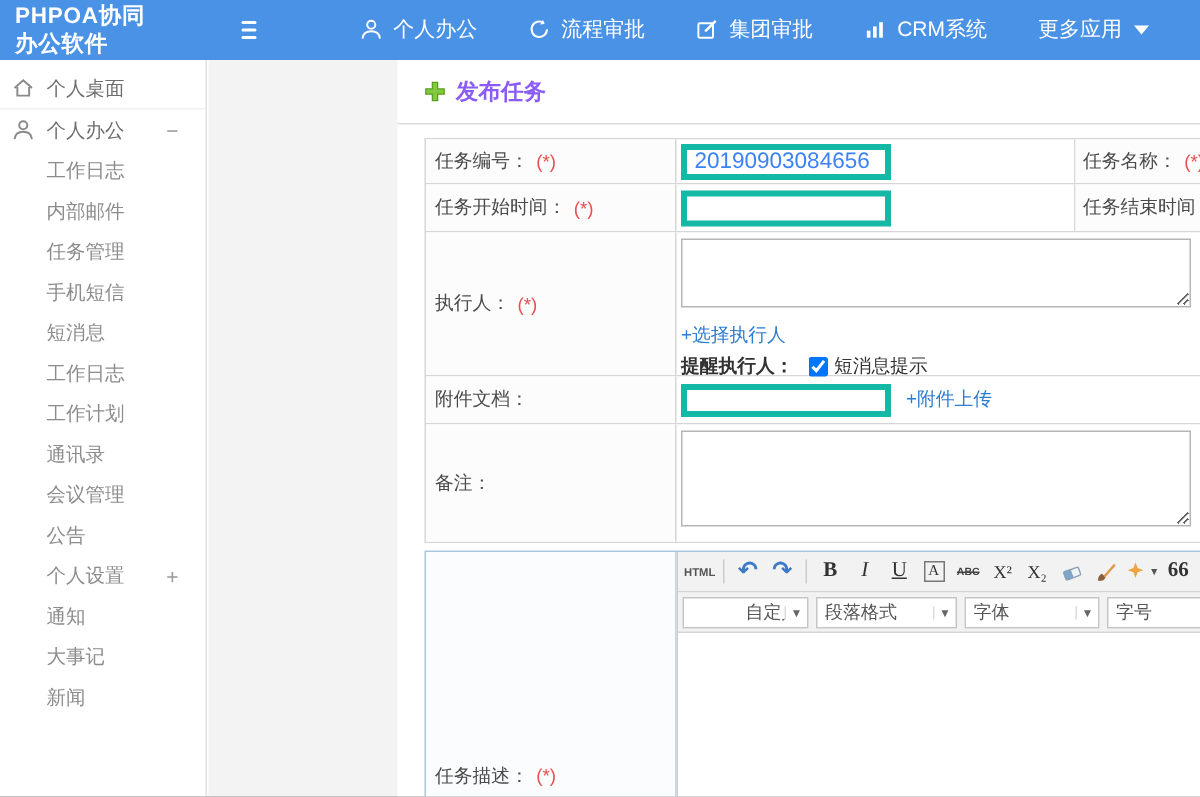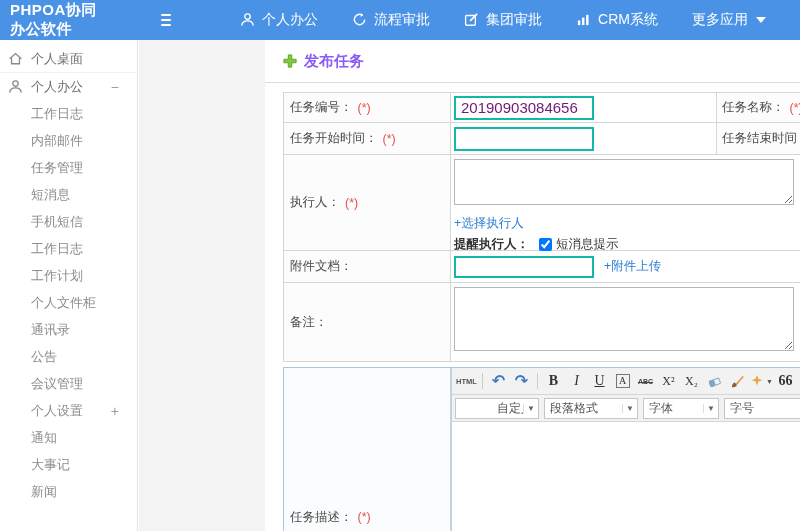--- a/index.html
+++ b/index.html
@@ -32,21 +32,21 @@
   .phr{border:none;border-top:1px solid #dcdcdc;margin:8px 0 0 0;}
   .form-area{margin-left:18px;margin-top:9px;width:620px;border:1px solid #d6d6d6;}
   .frow{display:flex;border-bottom:1px solid #d6d6d6;background:#fff;}
   .frow:last-child{border-bottom:none;}
   .cl{width:167px;border-right:1px solid #d6d6d6;display:flex;align-items:center;padding-left:6px;
       font-size:12.5px;color:#4a4a4a;background:#fcfcfc;flex-shrink:0;}
   .cm{width:266px;border-right:1px solid #d6d6d6;display:flex;align-items:center;padding-left:3px;flex-shrink:0;}
   .cl2{flex:1;display:flex;align-items:center;padding-left:5px;font-size:12.5px;color:#4a4a4a;background:#fcfcfc;}
   .cr{flex:1;padding:4px 0 0 3px;}
   .req{color:#e8504f;margin-left:5px;}
-  .ti{height:24px;width:140px;border:2px solid #14b8a6;font-size:15px;padding:0 5px;font-family:inherit;color:#701a75;}
+  .ti{height:24px;width:140px;border:4px solid #14b8a6;font-size:15px;padding:0 5px;font-family:inherit;color:#3b82f6;}
   .ti.small{font-size:13px;}
   .ta{border:1px solid #b5b5b5;font-family:inherit;font-size:13px;resize:both;}
   a.blue{color:#2d7dd2;font-size:12.5px;text-decoration:none;cursor:pointer;}
   .linkline{margin-top:4px;}
   .remindline{margin-top:4px;font-size:12.5px;color:#333;display:flex;align-items:center;}
   .remindline b{font-weight:bold;}
   .remindline input{margin:0 4px 0 10px;width:13px;height:13px;}
   .filerow{display:flex;align-items:center;}
   .filerow .ti{height:22px;}
   .filerow a{margin-left:10px;text-align:center;}
@@ -154,42 +154,39 @@
       <div class="side-item lvl1">
         <span>工作日志</span>
       </div>
       <div class="side-item lvl1">
         <span>内部邮件</span>
       </div>
       <div class="side-item lvl1">
         <span>任务管理</span>
       </div>
       <div class="side-item lvl1">
+        <span>手机短信</span>
+      </div>
+      <div class="side-item lvl1">
         <span>短消息</span>
       </div>
       <div class="side-item lvl1">
-        <span>手机短信</span>
-      </div>
-      <div class="side-item lvl1">
         <span>工作日志</span>
       </div>
       <div class="side-item lvl1">
         <span>工作计划</span>
       </div>
       <div class="side-item lvl1">
-        <span>个人文件柜</span>
-      </div>
-      <div class="side-item lvl1">
         <span>通讯录</span>
       </div>
       <div class="side-item lvl1">
+        <span>会议管理</span>
+      </div>
+      <div class="side-item lvl1">
         <span>公告</span>
-      </div>
-      <div class="side-item lvl1">
-        <span>会议管理</span>
       </div>
       <div class="side-item lvl1">
         <span>个人设置</span>
         <span class="expander">+</span>
       </div>
       <div class="side-item lvl1">
         <span>通知</span>
       </div>
       <div class="side-item lvl1">
         <span>大事记</span>
@@ -350,21 +347,21 @@
               </div>
             <div class="ed-toolbar" id="tb2">
                 <div class="ed-select" style="width: 84px; padding-left: 36px;">
                   <span class="lbl">自定义标题</span>
                   <span class="arr">▼</span>
                 </div>
                 <div class="ed-select" style="width: 94px;">
                   <span class="lbl">段落格式</span>
                   <span class="arr">▼</span>
                 </div>
-                <div class="ed-select" style="width: 76px;">
+                <div class="ed-select" style="width: 90px;">
                   <span class="lbl">字体</span>
                   <span class="arr">▼</span>
                 </div>
                 <div class="ed-select" style="width: 86px;">
                   <span class="lbl">字号</span>
                 </div>
               </div>
             <div class="ed-content"></div>
           </div>
         </div>

